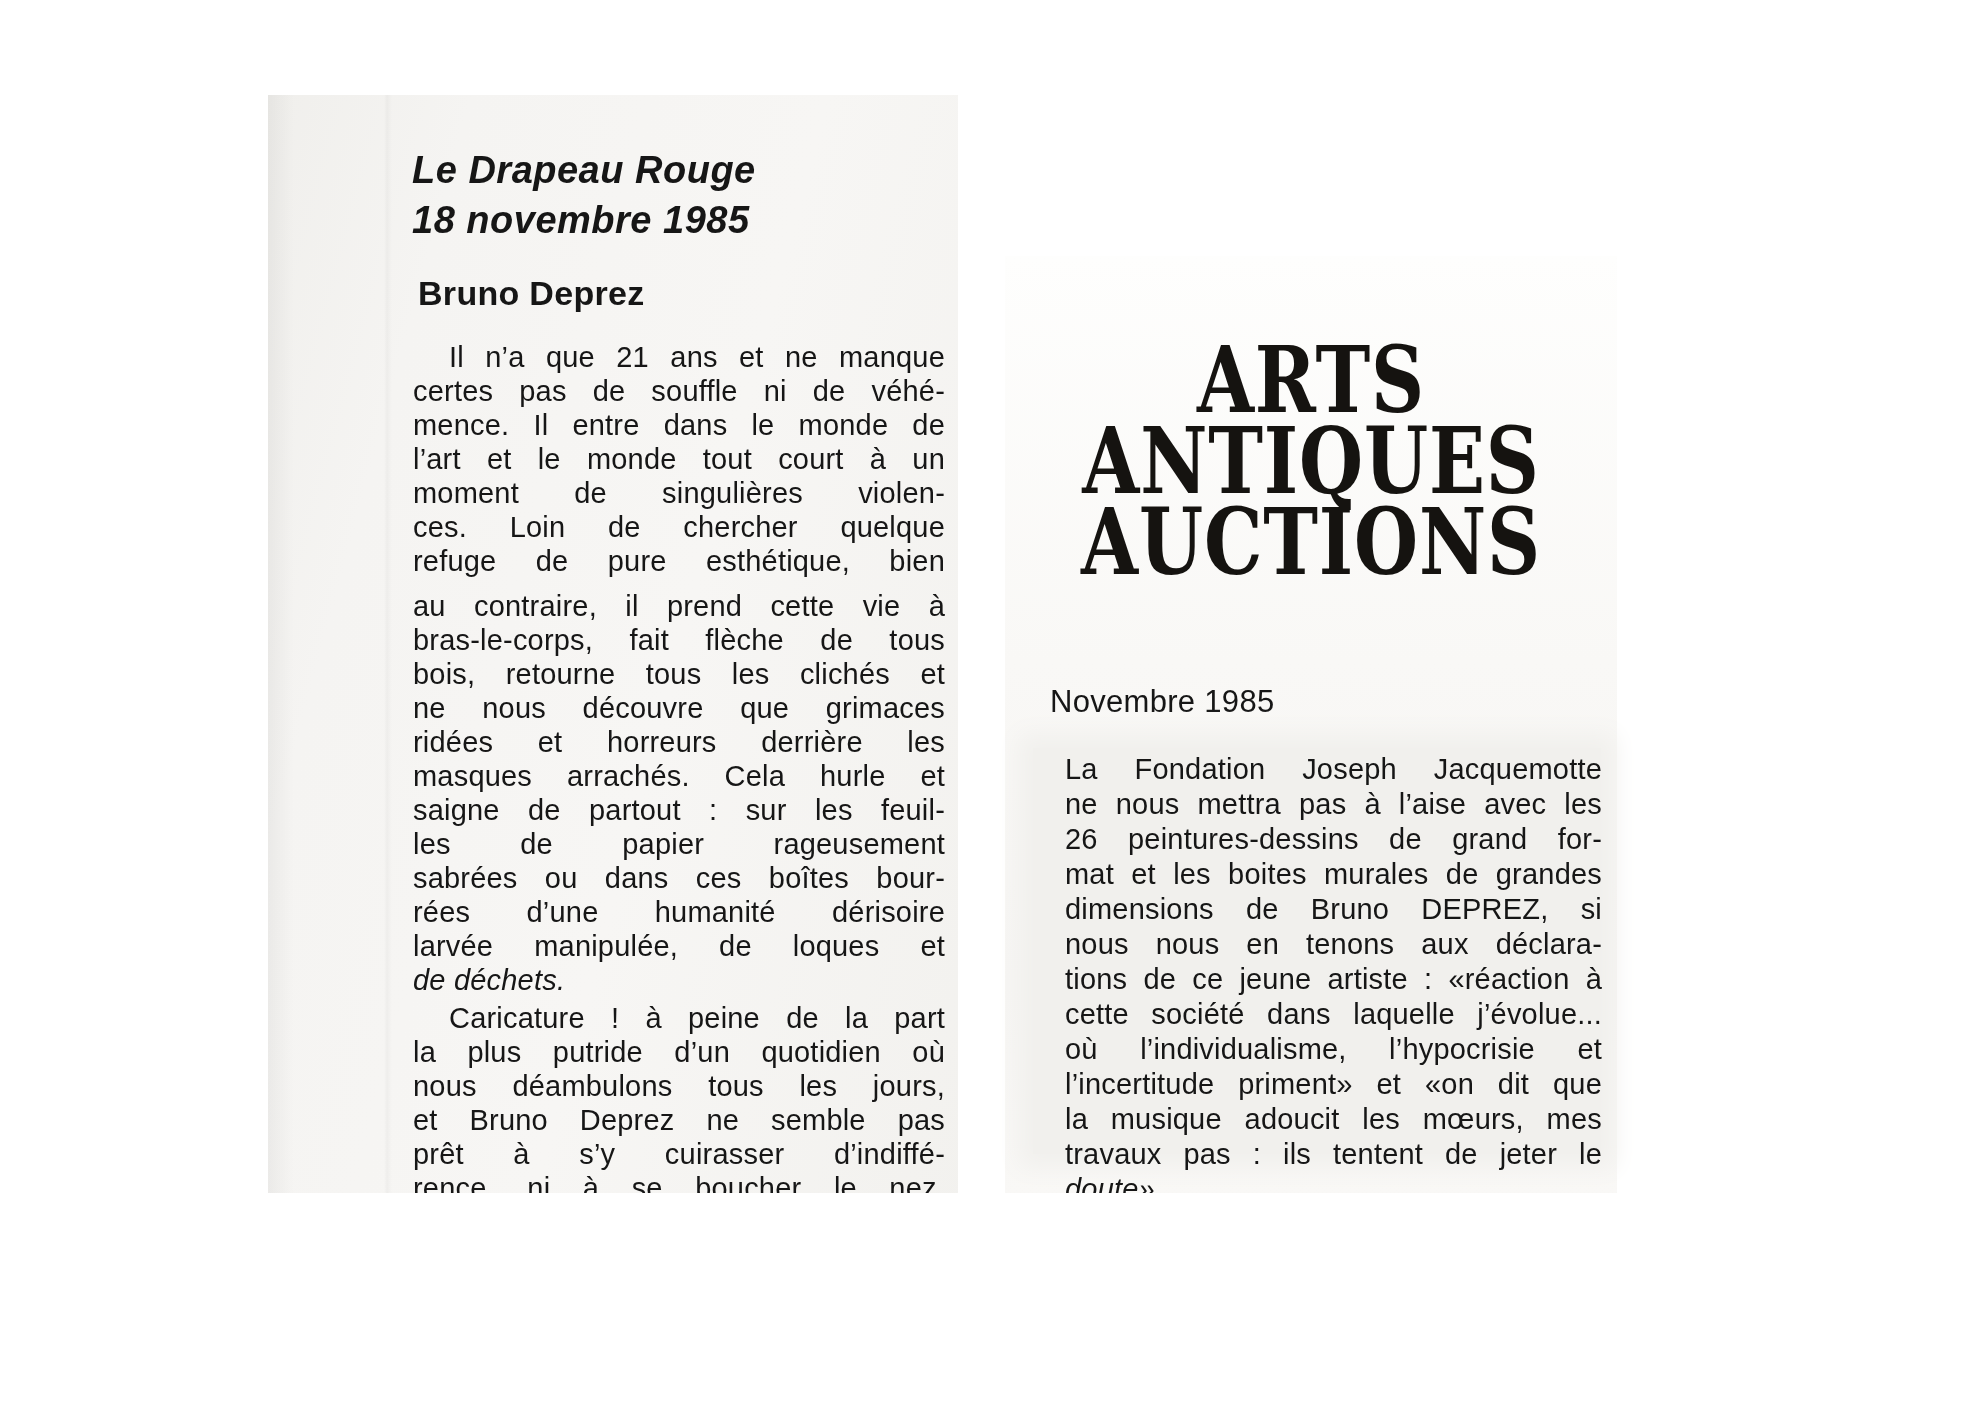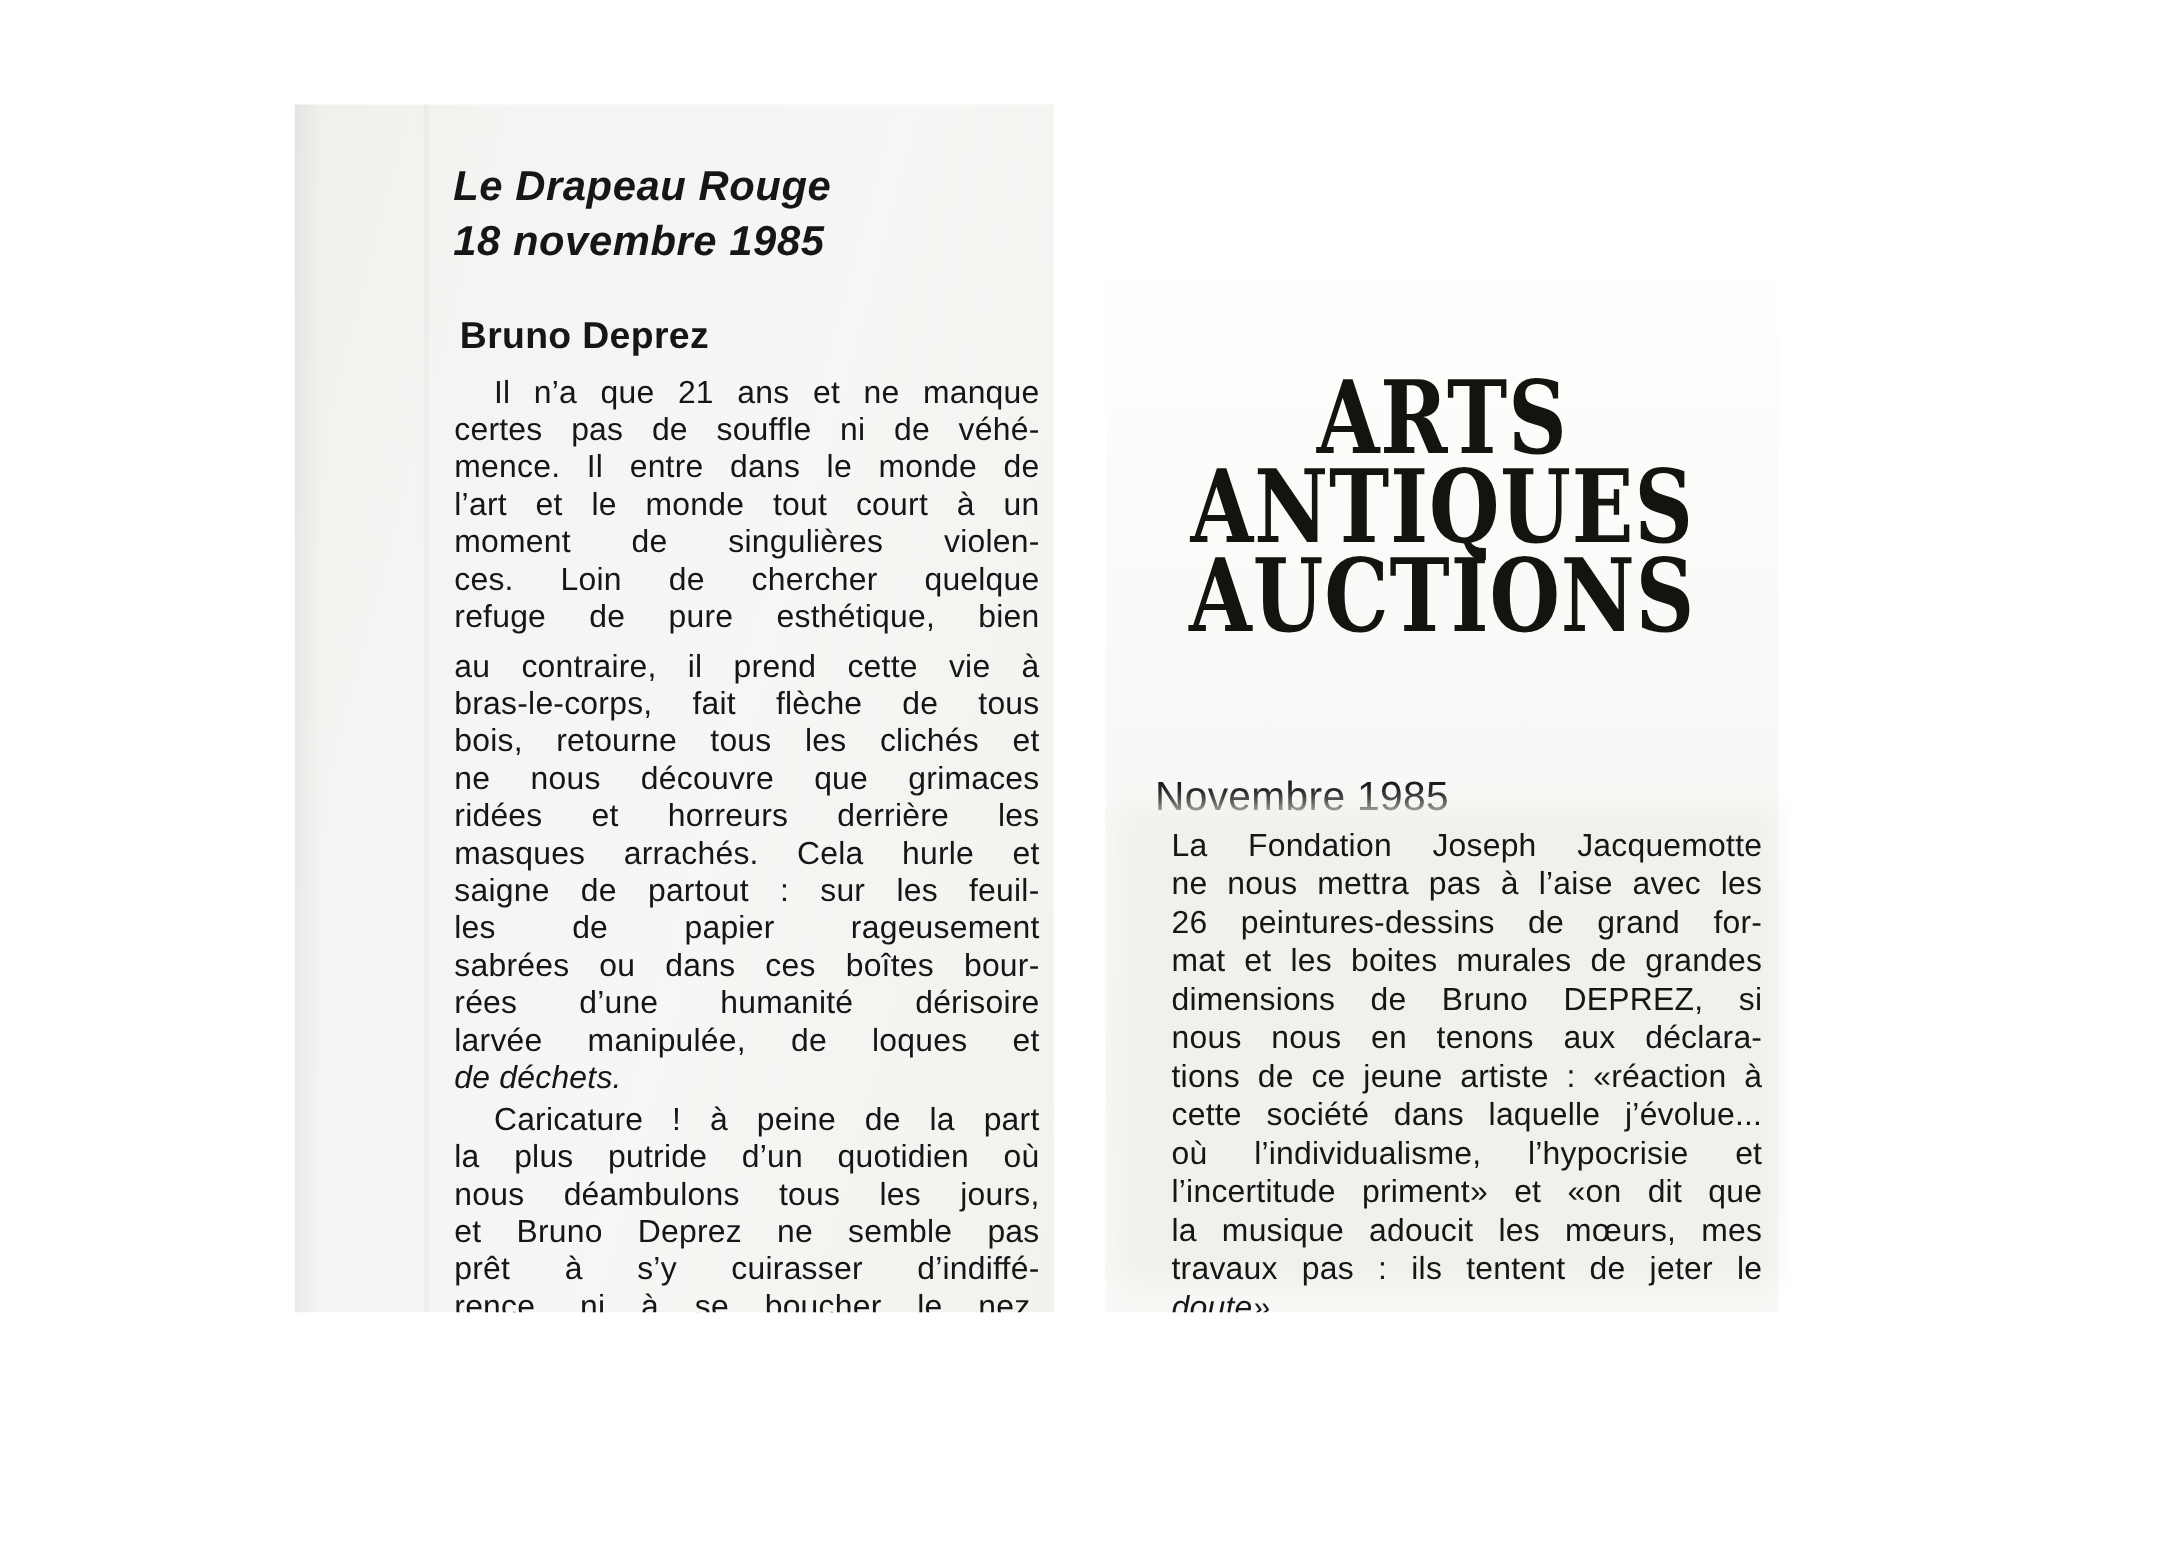--- a/index.html
+++ b/index.html
@@ -24,21 +24,21 @@
       linear-gradient(90deg, transparent 116px, rgba(0,0,0,0.03) 119px, transparent 124px),
       linear-gradient(105deg, #f0efec 0%, #f5f4f2 20%, #f7f6f4 55%, #f2f1ee 100%);
   }
   .lc-header {
     position: absolute; left: 144px; top: 50px;
     font-style: italic; font-weight: bold;
     font-size: 38px; line-height: 50px;
     letter-spacing: 0.5px;
   }
   .lc-headline {
-    position: absolute; left: 150px; top: 191px;
+    position: absolute; left: 150px; top: 179px;
     font-weight: bold; font-size: 34px; letter-spacing: 0.3px;
   }
   .lc-body {
     position: absolute; left: 145px; top: 245px; width: 532px;
     font-size: 29px; line-height: 34px; letter-spacing: 0.2px;
   }
   .lc-signature {
     position: absolute; left: 102px; top: 1146px;
     font-weight: bold; font-size: 30px; letter-spacing: 0.4px;
   }
@@ -55,21 +55,21 @@
     text-align: center;
     font-family: "DejaVu Serif", "Liberation Serif", serif;
     font-weight: bold;
     font-size: 92px; line-height: 81px;
     color: #151310;
     letter-spacing: 1px;
   }
   .rc-logo > div { transform: scaleX(0.8); transform-origin: 50% 50%; }
   .rc-date {
     position: absolute; left: 45px; top: 428px;
-    font-size: 37px; letter-spacing: 0.3px; margin-top: 19px;
+    font-size: 31px; letter-spacing: 0.3px;
   }
   .rc-shade {
     position: absolute; left: 28px; top: 492px;
     width: 568px; height: 406px;
     background: #f1f0ed;
     box-shadow: 0 0 22px 14px #f1f0ed;
   }
   .rc-body {
     position: absolute; left: 60px; top: 496px; width: 537px;
     font-size: 29px; line-height: 35px; letter-spacing: 0.2px;

